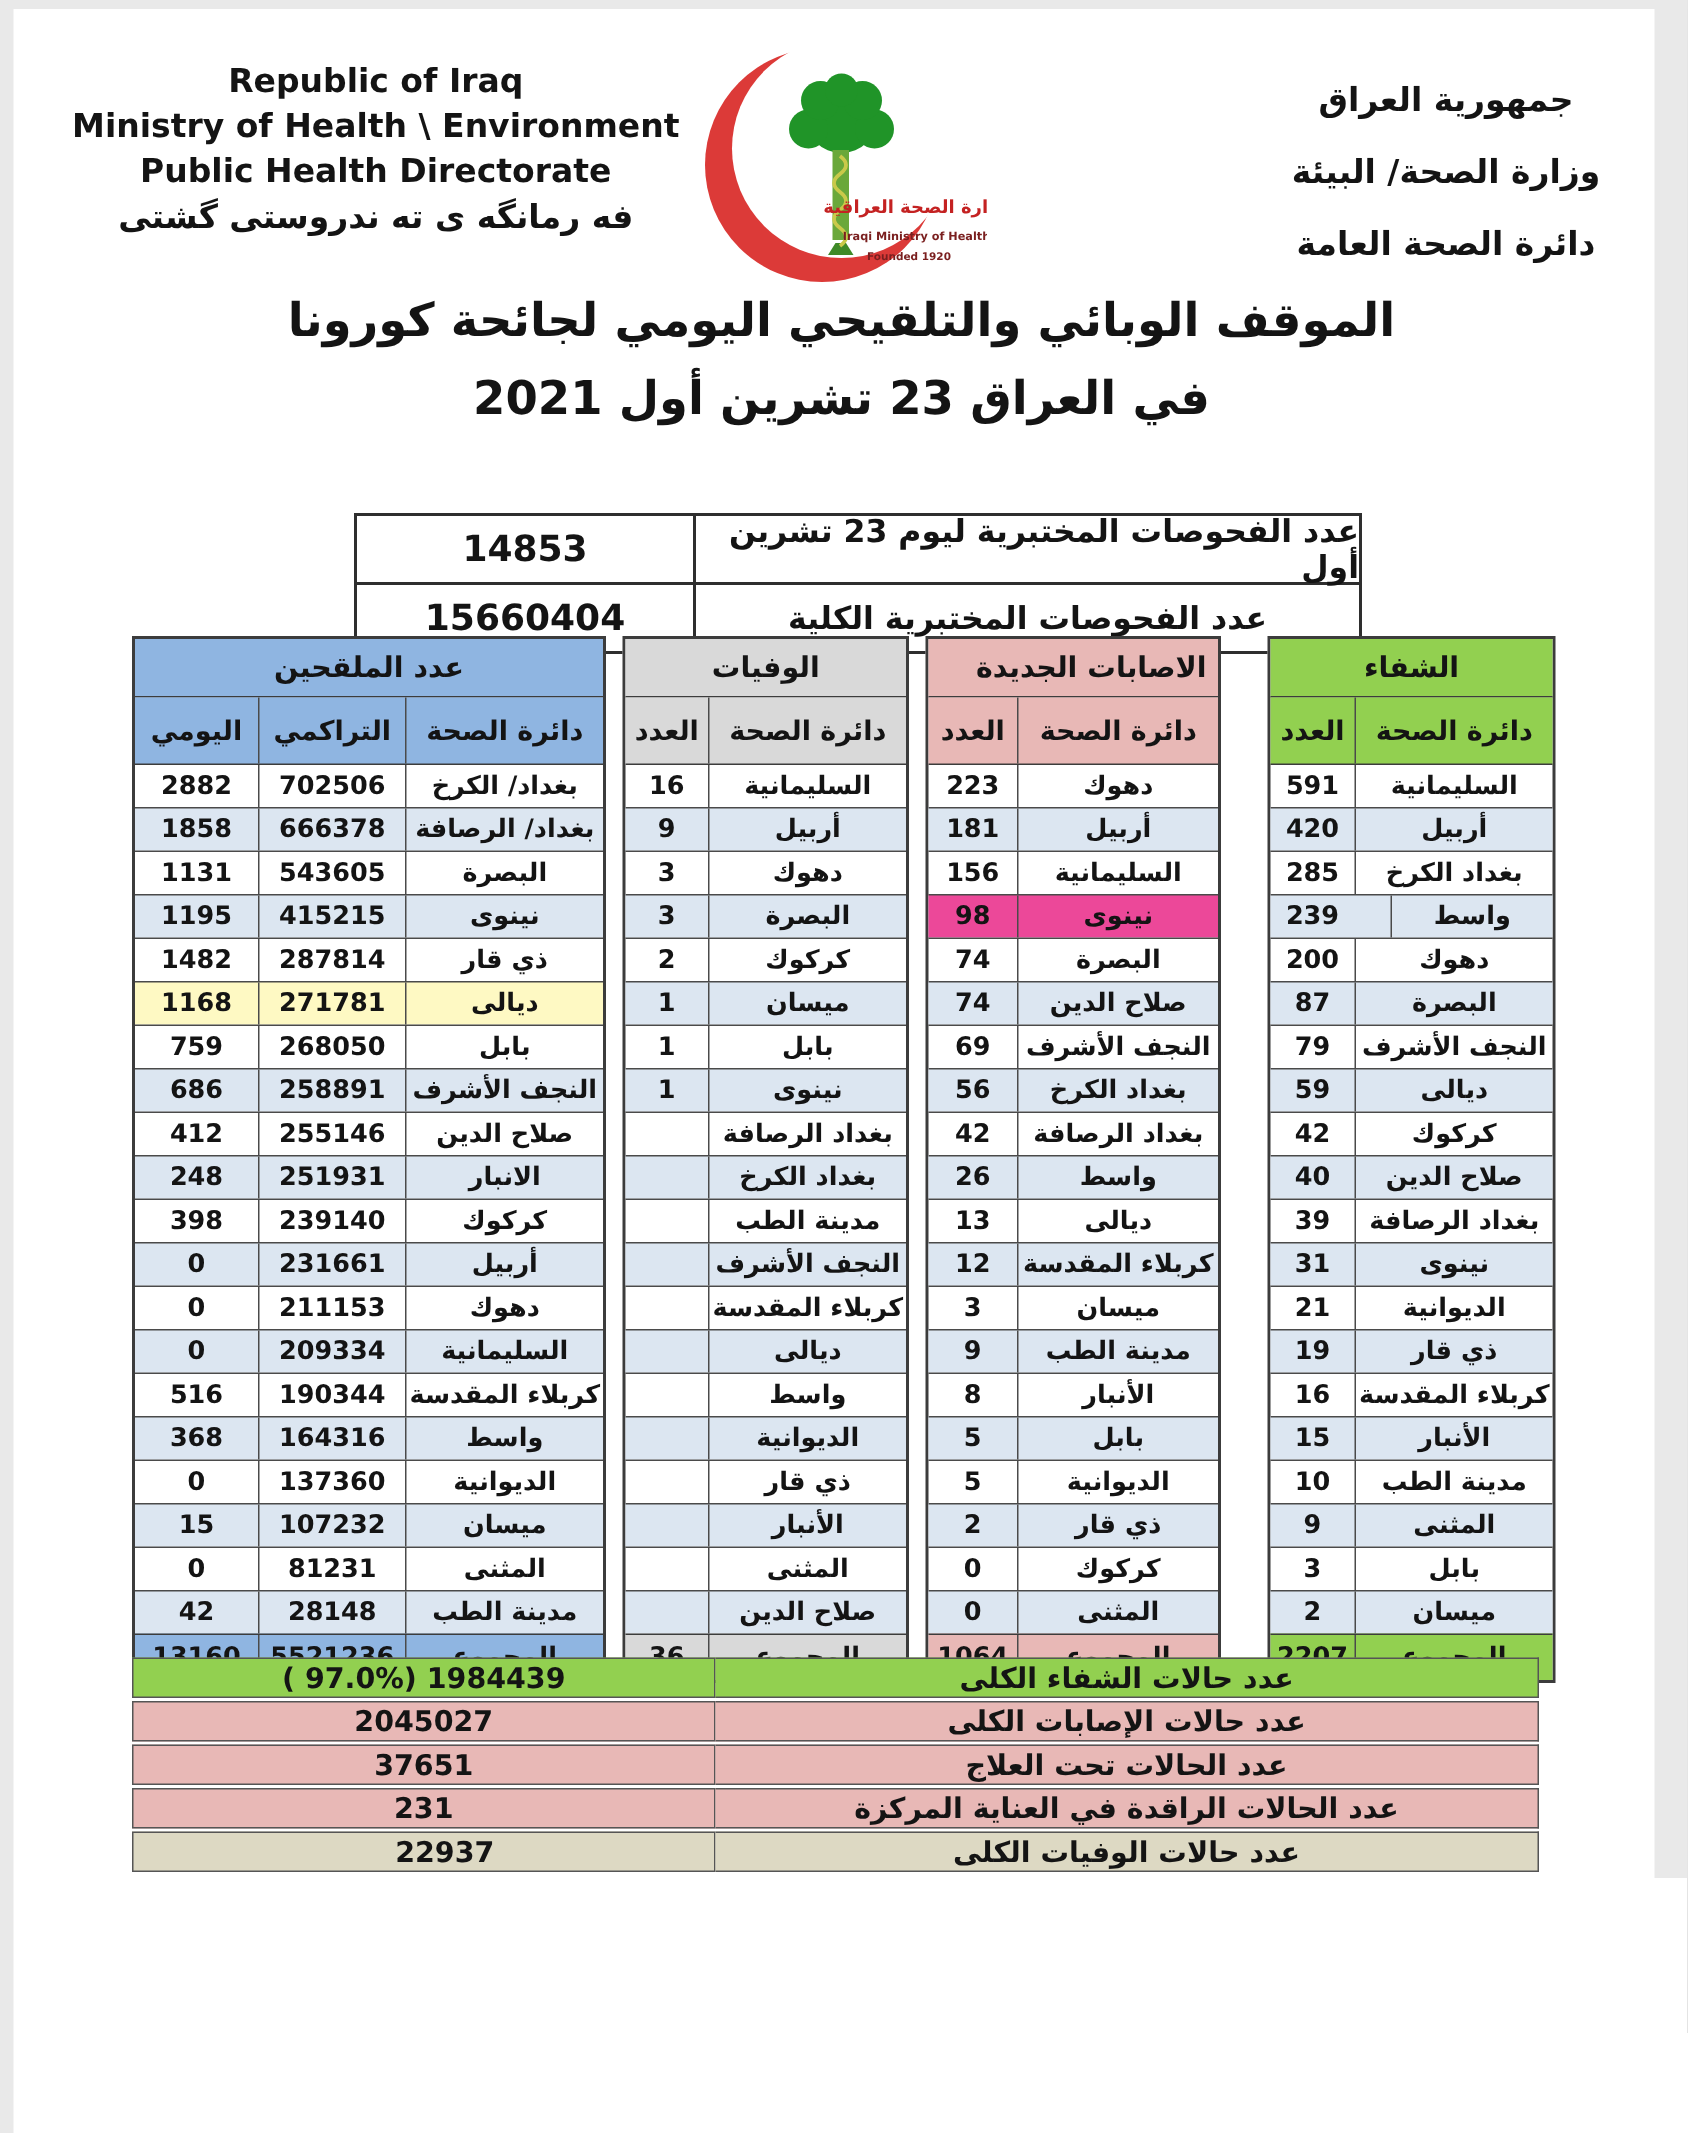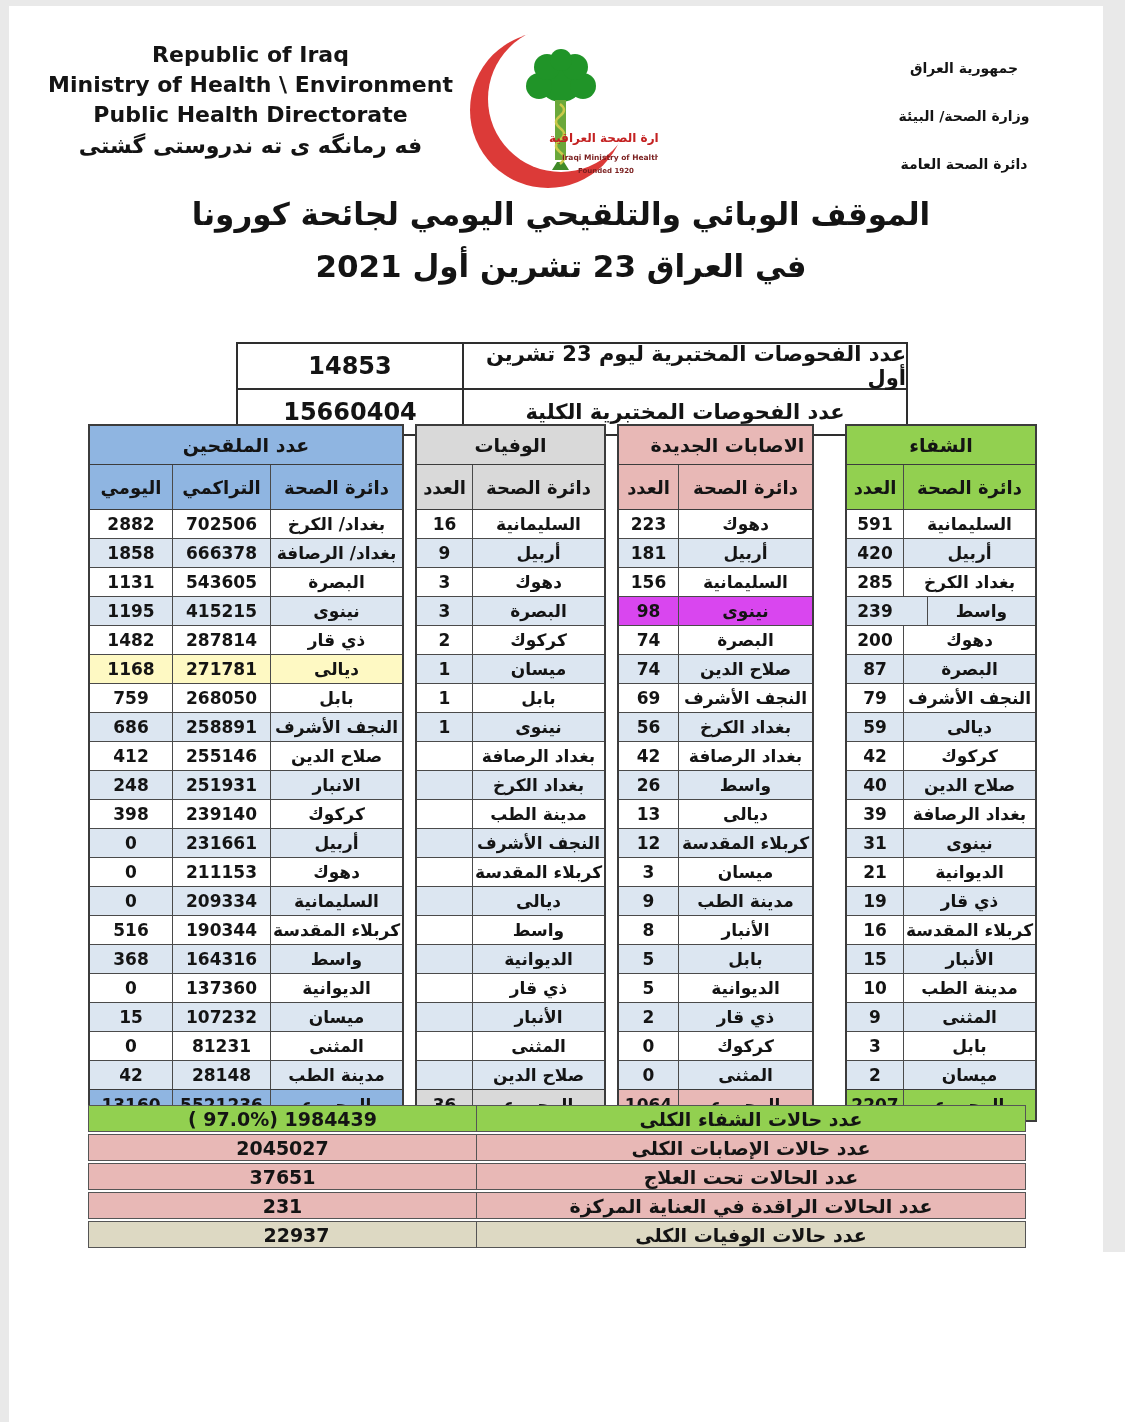--- a/index.html
+++ b/index.html
@@ -11,21 +11,21 @@
   .edge{position:absolute;background:#e9e9e9;}
   .edge-left{left:0;top:0;width:9px;height:1422px;}
   .edge-top{left:0;top:0;width:1125px;height:6px;}
   .edge-right{left:1103px;top:0;width:22px;height:1252px;}
 
   
   .hdr-en{position:absolute;left:28px;top:40px;width:445px;text-align:center;
     font-size:22px;line-height:30px;}
   .hdr-en .kurdish{direction:rtl;font-size:22px;line-height:32px;}
   .hdr-ar{position:absolute;left:828px;top:44px;width:272px;text-align:center;
-    direction:rtl;font-size:14px;line-height:48px;}
+    direction:rtl;font-size:22px;line-height:48px;}
   .logo{position:absolute;left:468px;top:20px;}
 
   
   .title{position:absolute;left:105px;width:912px;text-align:center;direction:rtl;
     font-size:31px;}
   .title1{top:196px;}
   .title2{top:248px;}
 
   
   .tests{position:absolute;left:236px;top:315px;width:668px;border:2px solid #2e2e2e;margin-top:27px;}
@@ -339,21 +339,21 @@
         <div class="cell c1">دهوك</div>
       </div>
       <div class="row" style="background: rgb(220, 230, 241);">
         <div class="cell c0">181</div>
         <div class="cell c1">أربيل</div>
       </div>
       <div class="row">
         <div class="cell c0">156</div>
         <div class="cell c1">السليمانية</div>
       </div>
-      <div class="row" style="background: #d946ef;">
+      <div class="row" style="background: #ec4899;">
         <div class="cell c0">98</div>
         <div class="cell c1">نينوى</div>
       </div>
       <div class="row">
         <div class="cell c0">74</div>
         <div class="cell c1">البصرة</div>
       </div>
       <div class="row" style="background: rgb(220, 230, 241);">
         <div class="cell c0">74</div>
         <div class="cell c1">صلاح الدين</div>

